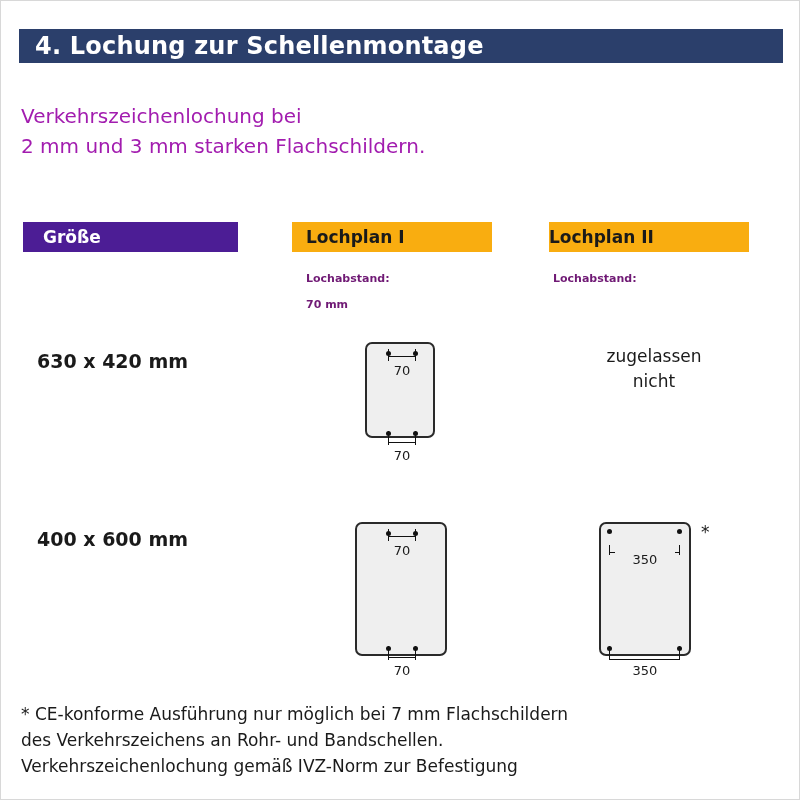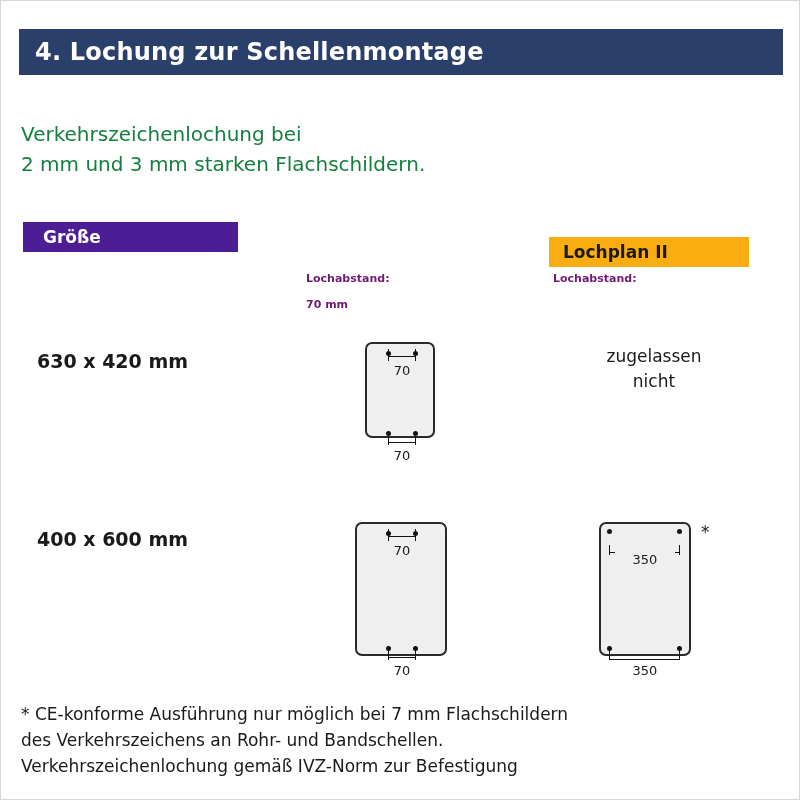--- a/index.html
+++ b/index.html
@@ -21,40 +21,40 @@
     height: 800px;
     box-sizing: border-box;
     border: 1px solid #d8d8d8;
   }
   
   .header-bar {
     position: absolute;
     left: 18px;
     top: 28px;
     width: 764px;
-    height: 46px;
+    height: 34px;
     background: #2b3f6b;
     display: flex;
     align-items: center;
   }
   .header-title {
     color: #ffffff;
     font-size: 24px;
     font-weight: bold;
     padding-left: 16px;
     letter-spacing: 0.2px;
   }
   
   .intro {
     position: absolute;
     left: 20px;
-    top: 118px;
+    top: 100px;
     font-size: 20px;
     line-height: 30px;
-    color: #15803d;
+    color: #a21caf;
   }
   
   .col-head {
     position: absolute;
     height: 30px;
     display: flex;
     align-items: center;
     font-size: 17px;
     font-weight: bold;
     box-sizing: border-box;
@@ -70,25 +70,24 @@
   .col-head-p1 {
     left: 291px;
     top: 221px;
     width: 200px;
     background: #f9ad10;
     color: #1a1a1a;
     padding-left: 14px;
   }
   .col-head-p2 {
     left: 548px;
-    top: 236px;
+    top: 221px;
     width: 200px;
     background: #f9ad10;
     color: #1a1a1a;
-    padding-left: 14px;
   }
   .sub-head {
     position: absolute;
     font-size: 11px;
     font-weight: bold;
     line-height: 26px;
     color: #701a75;
   }
   .sub-head-p1 { left: 305px; top: 265px; }
   .sub-head-p2 { left: 552px; top: 265px; }
@@ -175,20 +174,21 @@
   <div class="header-bar">
     <div class="header-title">4. Lochung zur Schellenmontage</div>
   </div>
 
   <div class="intro">
     <div>Verkehrszeichenlochung bei</div>
     <div>2 mm und 3 mm starken Flachschildern.</div>
   </div>
 
   <div class="col-head col-head-size">Größe</div>
+  <div class="col-head col-head-p1">Lochplan I</div>
   <div class="col-head col-head-p2">Lochplan II</div>
 
   <div class="sub-head sub-head-p1">
     <div>Lochabstand:</div>
     <div>70 mm</div>
   </div>
   <div class="sub-head sub-head-p2">
     <div>Lochabstand:</div>
   </div>
 

